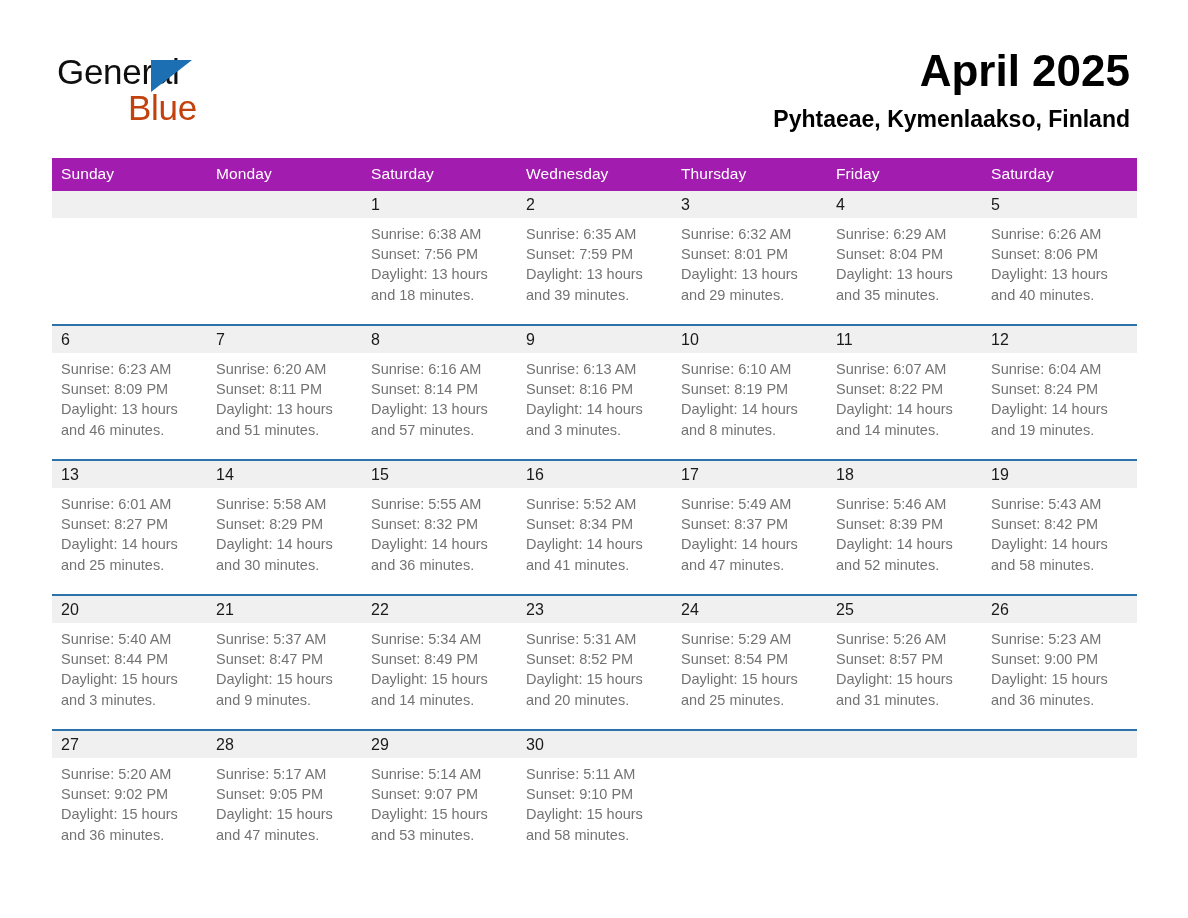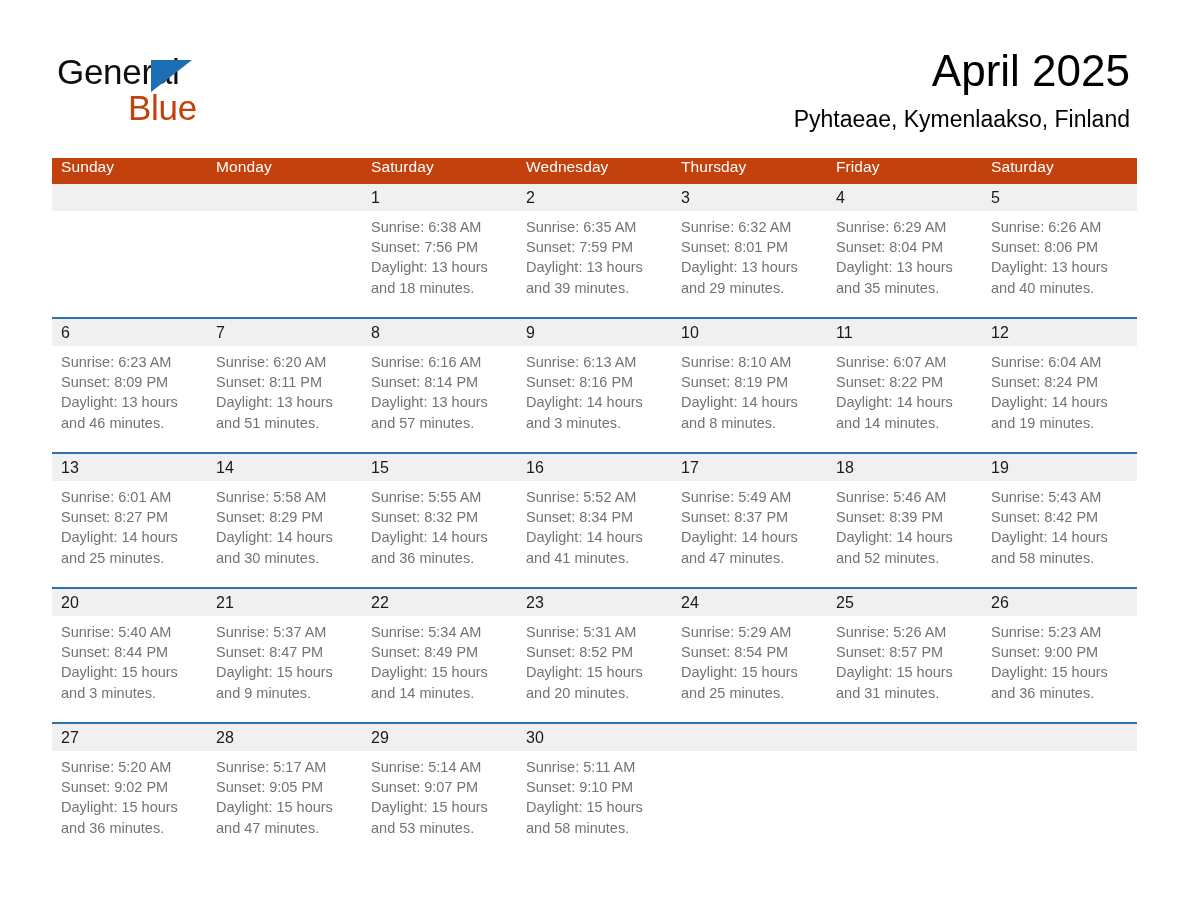--- a/index.html
+++ b/index.html
@@ -69,53 +69,53 @@
   .title-block {
     position: absolute;
     right: 58px;
     top: 44px;
     text-align: right;
   }
   .month-title {
     font-size: 44px;
     line-height: 54px;
     color: #000000;
-    font-weight: normal;
+    font-weight: bold;
     margin: 0;
     letter-spacing: 0px;
   }
   .location-title {
     font-size: 23px;
     line-height: 30px;
     color: #000000;
     margin: 6px 0 0 0;
-    font-weight: normal;
+    font-weight: bold;
   }
 
   
   .calendar {
     position: absolute;
     left: 52px;
     top: 158px;
     width: 1085px;
   }
   .cal-table {
     border-collapse: collapse;
     table-layout: fixed;
     width: 1085px;
   }
   .cal-table col { width: 155px; }
 
   thead th {
-    background: #c2410c;
+    background: #a21caf;
     color: #ffffff;
     font-size: 15.5px;
     font-weight: normal;
     text-align: left;
-    padding: 0 0 8px 9px;
+    padding: 7px 0 8px 9px;
     height: 17px;
     vertical-align: middle;
     letter-spacing: 0.1px;
   }
 
   tbody tr.week-row > td {
     vertical-align: top;
     padding: 0;
     border-top: 2px solid #2e72ab;
     height: 133px;
@@ -313,21 +313,21 @@
                   <div>Sunset: 8:16 PM</div>
                   <div>Daylight: 14 hours</div>
                   <div>and 3 minutes.</div>
                 </div>
               </div>
             </td>
           <td>
               <div class="cell-inner">
                 <div class="daynum">10</div>
                 <div class="details">
-                  <div>Sunrise: 8:10 AM</div>
+                  <div>Sunrise: 6:10 AM</div>
                   <div>Sunset: 8:19 PM</div>
                   <div>Daylight: 14 hours</div>
                   <div>and 8 minutes.</div>
                 </div>
               </div>
             </td>
           <td>
               <div class="cell-inner">
                 <div class="daynum">11</div>
                 <div class="details">

